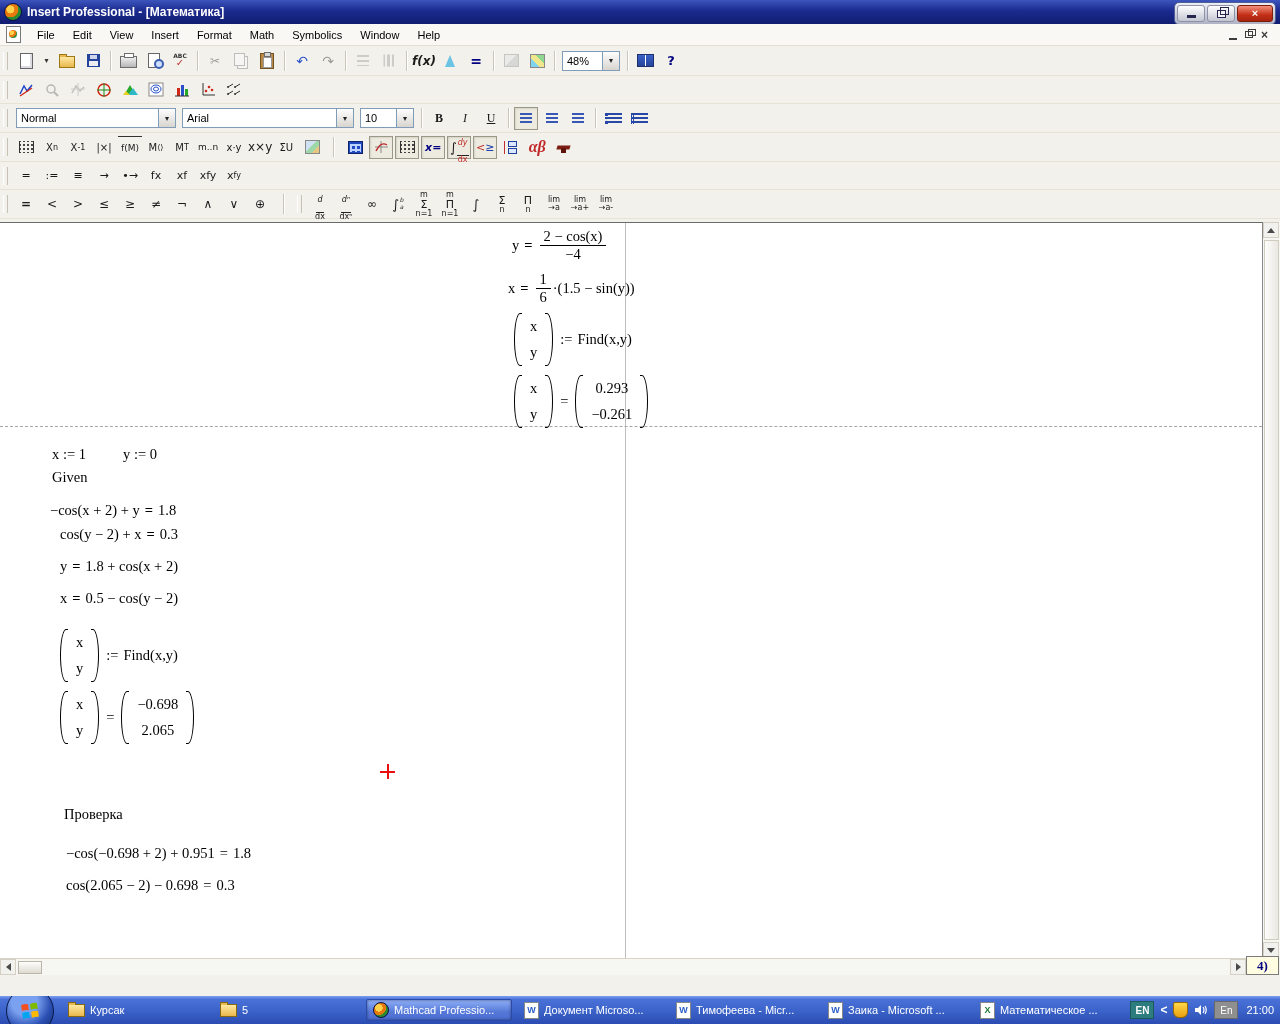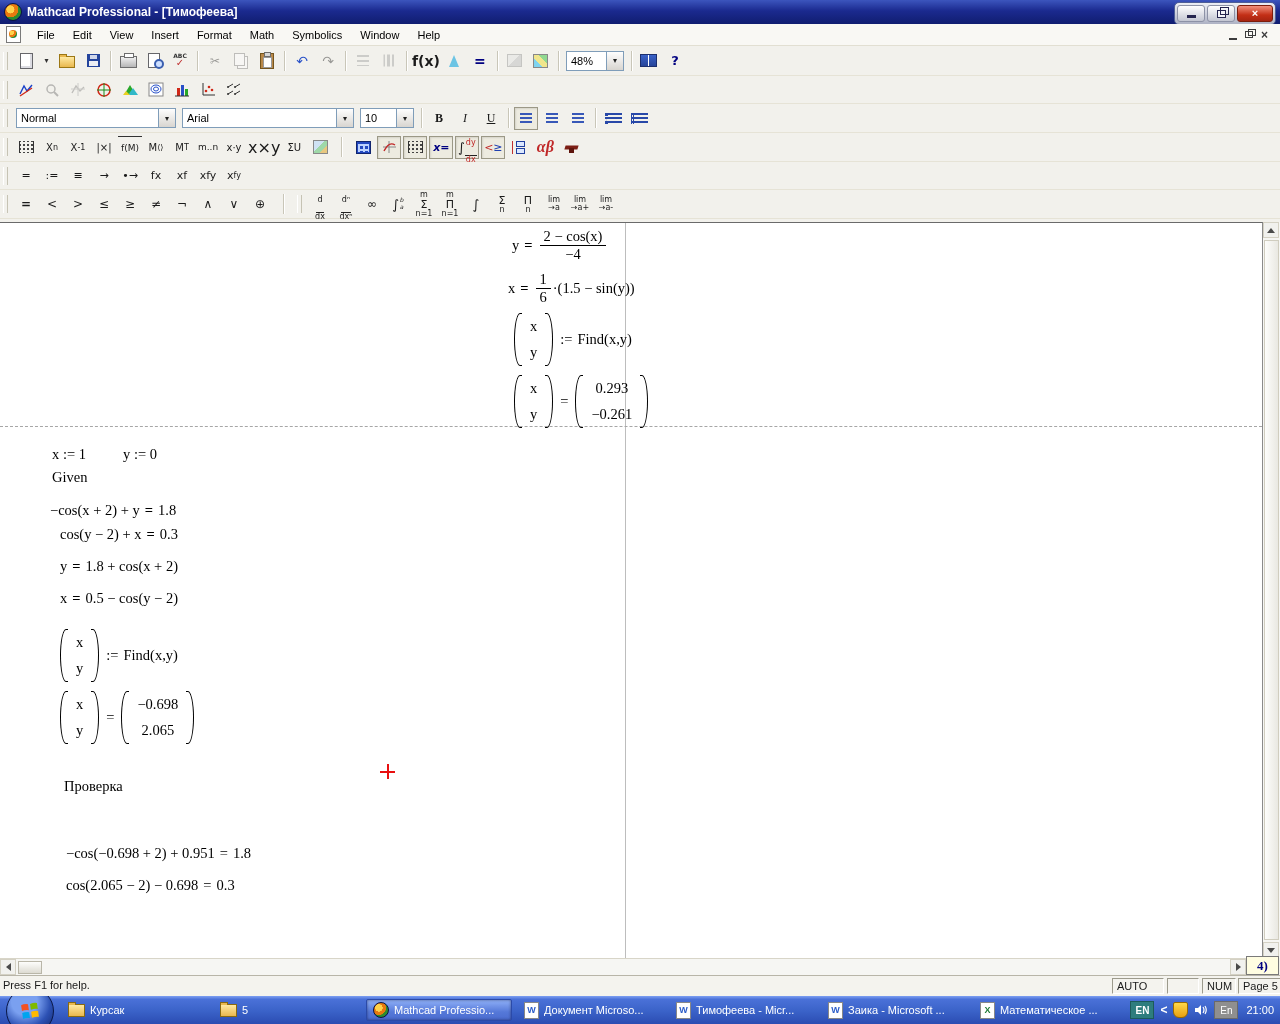--- a/index.html
+++ b/index.html
@@ -89,21 +89,21 @@
   .ic-prog:after{content:"";position:absolute;left:3px;bottom:0;width:7px;height:4px;background:#dce8ff;border:1px solid #2040a0;}
   .ic-cap{width:13px;height:13px;position:relative;margin-top:2px;}
   .ic-cap:before{content:"";position:absolute;left:0;top:2px;width:13px;height:7px;background:#7c1e14;transform:skewX(-18deg) scaleY(.55);}
   .ic-cap:after{content:"";position:absolute;left:4px;top:6px;width:5px;height:5px;background:#5e140c;}
   .ic-spell{display:flex;flex-direction:column;align-items:center;line-height:1;}
   .ic-spell .t{font-size:6px;font-weight:bold;color:#333;}
   .ic-spell .c{font-size:10px;color:#c03030;font-weight:bold;margin-top:-1px;}
 
   .subsup sub,.subsup sup{font-size:8px;}
   .stack{display:flex;flex-direction:column;align-items:center;line-height:1;font-size:8px;}
-  .stack .fr{border-bottom:1px solid #222;padding:8px 1px;}
+  .stack .fr{border-bottom:1px solid #222;padding:8px 1px;font-style:italic;}
   .stack .md{font-size:11px;}
   .ss{display:inline-flex;flex-direction:column;font-size:6px;line-height:1.1;font-style:normal;margin-left:1px;}
   .ev-it{font-size:11px;letter-spacing:0;}
 
   
   .doc{position:absolute;left:0;top:222px;width:1263px;height:736px;background:#fff;
     border-top:1px solid #6a6a6a;border-right:1px solid #8a8a8a;box-sizing:border-box;overflow:hidden;}
   .page-vline{position:absolute;left:625px;top:0;bottom:0;width:1px;background:#bdbdbd;}
   .page-break{position:absolute;left:0;top:203px;width:100%;border-top:1px dashed #a6a6a6;}
   .mexpr{position:absolute;font-family:"Liberation Serif","DejaVu Serif",serif;font-size:14.5px;color:#000;
@@ -172,21 +172,21 @@
 
   svg{display:block;}
 </style>
 </head>
 <body>
 
 <div id="screen">
 
   <div class="titlebar">
     <span class="app-icon"></span>
-    <span>Mathcad Professional - [Тимофеева]</span>
+    <span>Insert Professional - [Математика]</span>
     <div class="wincontrols">
       <span class="wbtn">
           <span class="gl-min"></span>
         </span>
       <span class="wbtn">
           <span class="gl-rest"></span>
         </span>
       <span class="wbtn close">
           <span>×</span>
         </span>
@@ -248,21 +248,21 @@
     <span class="tbtn" style="color:#2a52c8;font-size:14px">↶</span>
     <span class="tbtn dis" style="font-size:14px">↷</span>
     <span class="sep"></span>
     <span class="tbtn dis">
         <span class="ic ic-bars"></span>
       </span>
     <span class="tbtn dis">
         <span class="ic ic-bars" style="transform:rotate(90deg)"></span>
       </span>
     <span class="sep"></span>
-    <span class="tbtn" style="font-size:14px;font-weight:bold">f(x)</span>
+    <span class="tbtn" style="font-style:italic;font-size:12px;font-weight:bold">f(x)</span>
     <span class="tbtn">
         <span class="ic ic-beaker"></span>
       </span>
     <span class="tbtn navy" style="font-size:14px">=</span>
     <span class="sep"></span>
     <span class="tbtn dis">
         <span class="ic ic-comp"></span>
       </span>
     <span class="tbtn">
         <span class="ic ic-connex"></span>
@@ -407,21 +407,21 @@
     <span class="tbtn subsup" style="font-size:10px">
         <span>M</span>
         <sup>⟨⟩</sup>
       </span>
     <span class="tbtn subsup" style="font-size:10px">
         <span>M</span>
         <sup>T</sup>
       </span>
     <span class="tbtn" style="font-size:9px">m..n</span>
     <span class="tbtn" style="font-size:10px">x·y</span>
-    <span class="tbtn" style="font-size:16px">x×y</span>
+    <span class="tbtn" style="font-size:12px">x×y</span>
     <span class="tbtn" style="font-size:10px">ΣU</span>
     <span class="tbtn">
         <span class="ic ic-connex" style="background:linear-gradient(135deg,#cfe2f3 40%,#9fd8a8 40% 70%,#e8c880 70%)"></span>
       </span>
     <span class="sep" style="margin:0 8px"></span>
     <span class="tbtn">
         <span class="ic ic-calc"></span>
       </span>
     <span class="tbtn prs">
       <svg width="15" height="14">
@@ -657,21 +657,21 @@
           <span class="vc">
             <span>−0.698</span>
             <span>2.065</span>
           </span>
           <span class="pr"></span>
         </span>
     </div>
 
     <div class="xcursor" style="left:380px;top:541px"></div>
 
-    <div class="mexpr" style="left:64px;top:555px">Проверка</div>
+    <div class="mexpr" style="left:64px;top:583px">Проверка</div>
     <div class="mexpr" style="left:66px;top:622px">
       <span>−cos(−0.698 + 2) + 0.951</span>
         <span class="neq">=</span>
         <span>1.8</span>
     </div>
     <div class="mexpr" style="left:66px;top:654px">
       <span>cos(2.065 − 2) − 0.698</span>
         <span class="neq">=</span>
         <span>0.3</span>
     </div>
@@ -691,27 +691,20 @@
     <span class="sbtn" style="left:0;top:0">
         <span class="tri left"></span>
       </span>
     <span class="hthumb"></span>
     <span class="sbtn" style="right:0;top:0">
         <span class="tri right"></span>
       </span>
   </div>
   <div class="corner-badge">4)</div>
 
-  <div class="statusbar">
-    <span class="status-msg">Press F1 for help.</span>
-    <span class="scell" style="left:1112px;width:52px">AUTO</span>
-    <span class="scell" style="left:1167px;width:32px"></span>
-    <span class="scell" style="left:1202px;width:34px">NUM</span>
-    <span class="scell" style="left:1238px;width:42px;border-right:none">Page 5</span>
-  </div>
 
   <div class="taskbar">
     <span class="start-orb">
       <svg width="20" height="20" viewBox="0 0 20 20">
         <g transform="rotate(-8 10 10)">
           <path d="M2,3 Q5,2 9,3 L9,9 Q5,8 2,9 Z" fill="#f25022"></path>
           <path d="M11,3 Q15,2 18,3 L18,9 Q15,8 11,9 Z" fill="#7fba00"></path>
           <path d="M2,11 Q5,10 9,11 L9,17 Q5,16 2,17 Z" fill="#00a4ef"></path>
           <path d="M11,11 Q15,10 18,11 L18,17 Q15,16 11,17 Z" fill="#ffb900"></path>
         </g>

